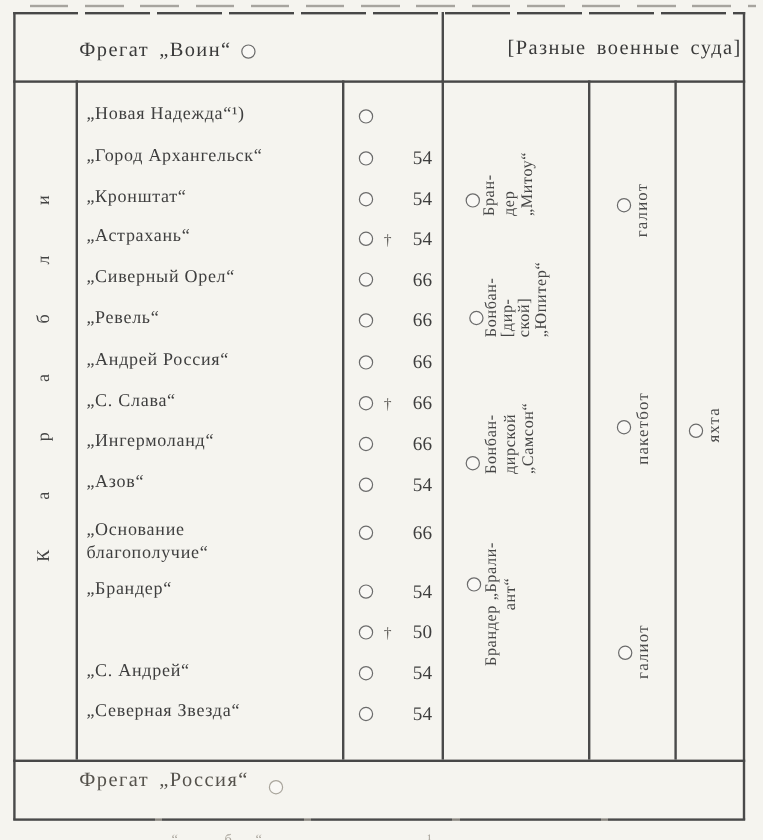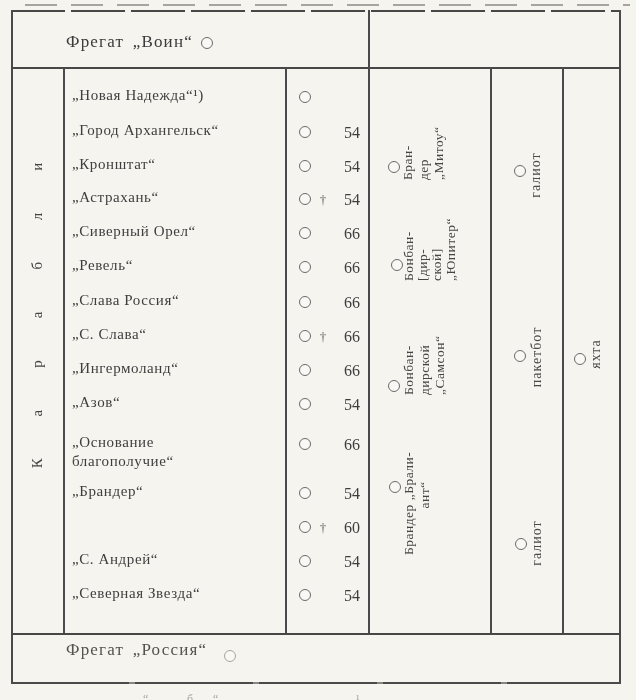--- a/index.html
+++ b/index.html
@@ -43,20 +43,21 @@
 
   <div class="hline broken" style="left:11px;top:10px;width:610px;"></div>
   <div class="hline bottom" style="left:11px;top:682px;width:610px;"></div>
   <div class="vline" style="left:11px;top:10px;height:673px;"></div>
   <div class="vline" style="left:619px;top:10px;height:673px;"></div>
 
   <div class="vline" style="left:368px;top:10px;height:58px;"></div>
   <div class="hline" style="left:11px;top:67px;width:610px;"></div>
   <div class="hdr-text" style="left:66px;top:32px;">Фрегат „Воин“</div>
   <div class="circ" style="left:201px;top:37px;"></div>
+  <div class="hdr-text" style="left:423px;top:30px;">[Разные военные суда]</div>
 
   <div class="vline" style="left:63px;top:67px;height:566px;"></div>
   <div class="vline" style="left:285px;top:67px;height:566px;"></div>
   <div class="vline" style="left:368px;top:67px;height:566px;"></div>
   <div class="vline" style="left:490px;top:67px;height:566px;"></div>
   <div class="vline" style="left:562px;top:67px;height:566px;"></div>
   <div class="hline" style="left:11px;top:633px;width:610px;"></div>
 
   <div class="side-label" style="left:-160px;top:286px;width:394px;">Карабли</div>
 
@@ -91,21 +92,21 @@
     <div class="ship-dagger" style="top: 224px;"></div>
     <div class="ship-guns" style="top: 224px;">66</div>
   </div>
       <div class="ship-row">
     <div class="ship-name" style="top: 256px;">„Ревель“</div>
     <div class="circ" style="left: 299px; top: 261px;"></div>
     <div class="ship-dagger" style="top: 258px;"></div>
     <div class="ship-guns" style="top: 258px;">66</div>
   </div>
       <div class="ship-row">
-    <div class="ship-name" style="top: 291px;">„Слава Россия“</div>
+    <div class="ship-name" style="top: 291px;">„Андрей Россия“</div>
     <div class="circ" style="left: 299px; top: 296px;"></div>
     <div class="ship-dagger" style="top: 293px;"></div>
     <div class="ship-guns" style="top: 293px;">66</div>
   </div>
       <div class="ship-row">
     <div class="ship-name" style="top: 325px;">„С. Слава“</div>
     <div class="circ" style="left: 299px; top: 330px;"></div>
     <div class="ship-dagger" style="top: 327px;">†</div>
     <div class="ship-guns" style="top: 327px;">66</div>
   </div>
@@ -130,21 +131,21 @@
   </div>
       <div class="ship-row">
     <div class="ship-name" style="top: 482px;">„Брандер“</div>
     <div class="circ" style="left: 299px; top: 487px;"></div>
     <div class="ship-dagger" style="top: 484px;"></div>
     <div class="ship-guns" style="top: 484px;">54</div>
   </div>
       <div class="ship-row">
     <div class="circ" style="left: 299px; top: 521px;"></div>
     <div class="ship-dagger" style="top: 518px;">†</div>
-    <div class="ship-guns" style="top: 518px;">60</div>
+    <div class="ship-guns" style="top: 518px;">50</div>
   </div>
       <div class="ship-row">
     <div class="ship-name" style="top: 550px;">„С. Андрей“</div>
     <div class="circ" style="left: 299px; top: 555px;"></div>
     <div class="ship-dagger" style="top: 552px;"></div>
     <div class="ship-guns" style="top: 552px;">54</div>
   </div>
       <div class="ship-row">
     <div class="ship-name" style="top: 584px;">„Северная Звезда“</div>
     <div class="circ" style="left: 299px; top: 589px;"></div>

